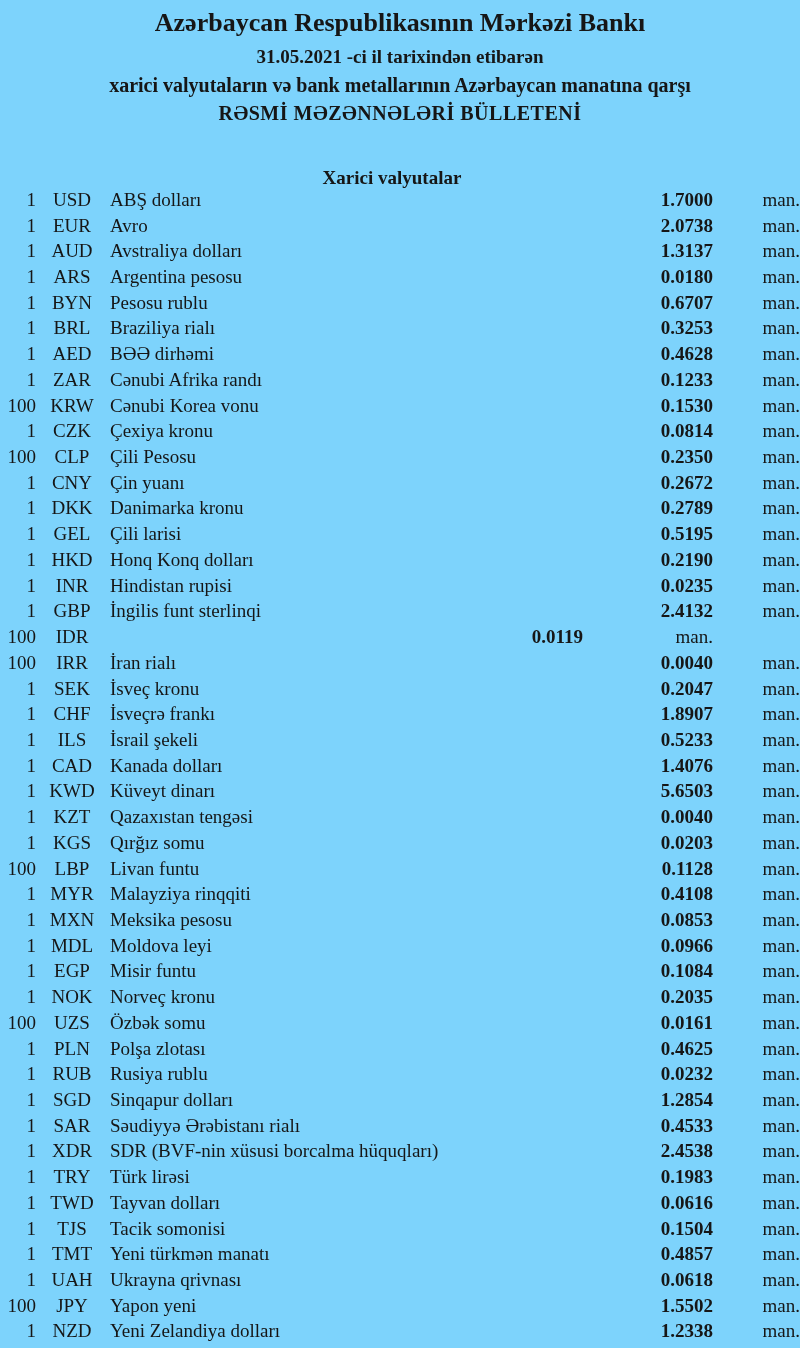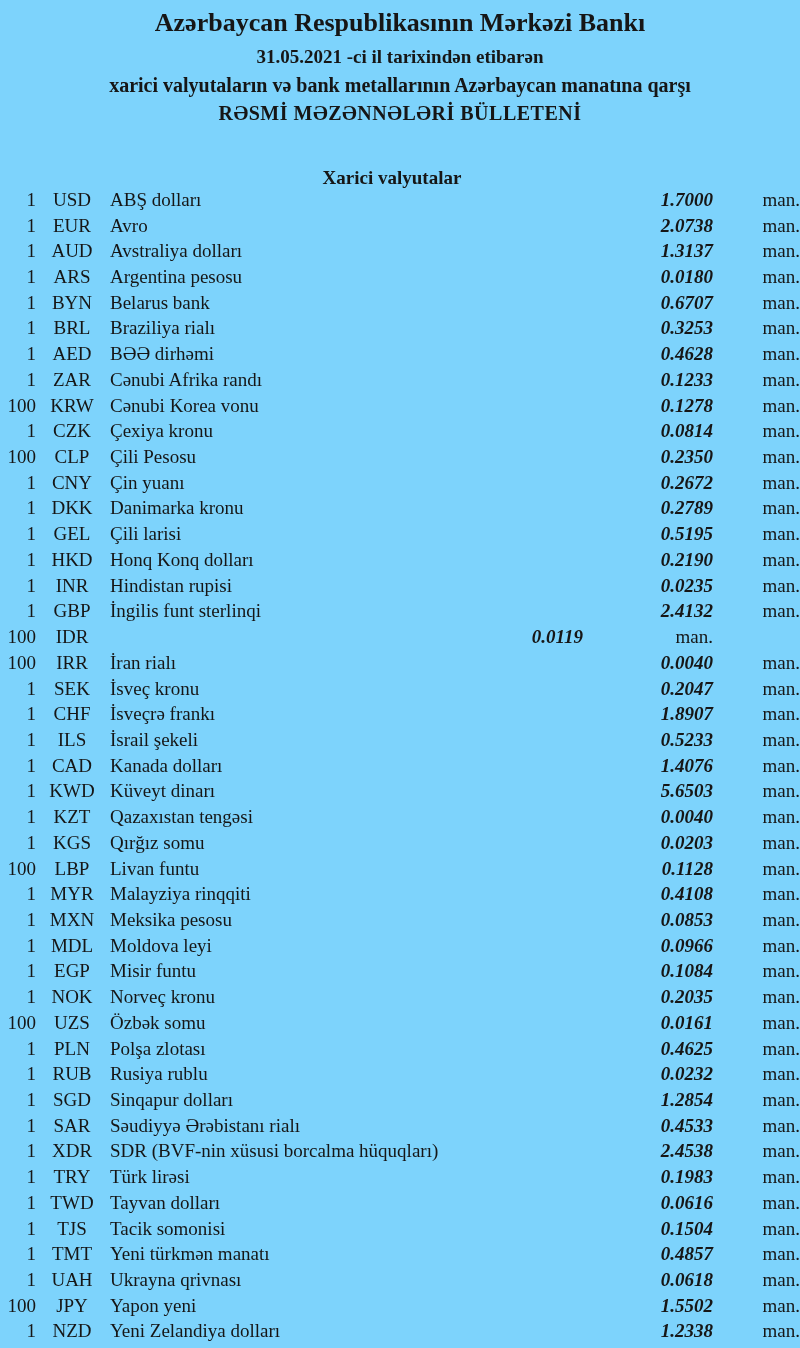--- a/index.html
+++ b/index.html
@@ -76,21 +76,20 @@
   }
   .c-name {
     text-align: left;
     padding-left: 6px;
     white-space: nowrap;
     overflow: hidden;
   }
   .c-rate {
     text-align: right;
     font-weight: 700;
-    font-style: italic;
     white-space: nowrap;
   }
   .c-unit {
     text-align: right;
     padding-left: 14px;
     white-space: nowrap;
   }
 </style>
 </head>
 <body>
@@ -134,21 +133,21 @@
     <span class="c-nominal">1</span>
     <span class="c-code">ARS</span>
     <span class="c-name">Argentina pesosu</span>
     <span class="c-rate">0.0180</span>
     <span class="c-unit">man.</span>
   </div>
 
   <div class="row">
     <span class="c-nominal">1</span>
     <span class="c-code">BYN</span>
-    <span class="c-name">Belarus bank</span>
+    <span class="c-name">Pesosu rublu</span>
     <span class="c-rate">0.6707</span>
     <span class="c-unit">man.</span>
   </div>
 
   <div class="row">
     <span class="c-nominal">1</span>
     <span class="c-code">BRL</span>
     <span class="c-name">Braziliya rialı</span>
     <span class="c-rate">0.3253</span>
     <span class="c-unit">man.</span>
@@ -167,21 +166,21 @@
     <span class="c-code">ZAR</span>
     <span class="c-name">Cənubi Afrika randı</span>
     <span class="c-rate">0.1233</span>
     <span class="c-unit">man.</span>
   </div>
 
   <div class="row">
     <span class="c-nominal">100</span>
     <span class="c-code">KRW</span>
     <span class="c-name">Cənubi Korea vonu</span>
-    <span class="c-rate">0.1278</span>
+    <span class="c-rate">0.1530</span>
     <span class="c-unit">man.</span>
   </div>
 
   <div class="row">
     <span class="c-nominal">1</span>
     <span class="c-code">CZK</span>
     <span class="c-name">Çexiya kronu</span>
     <span class="c-rate">0.0814</span>
     <span class="c-unit">man.</span>
   </div>

